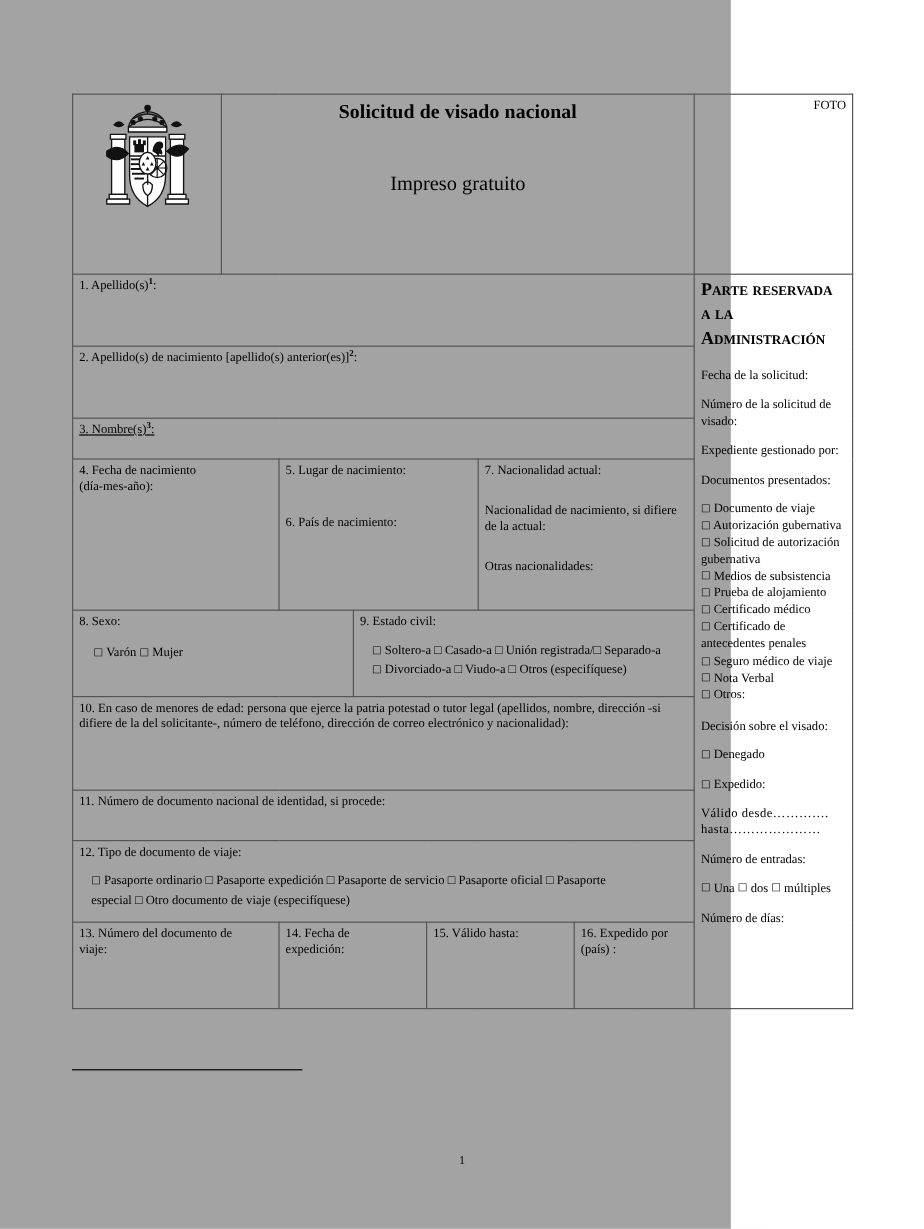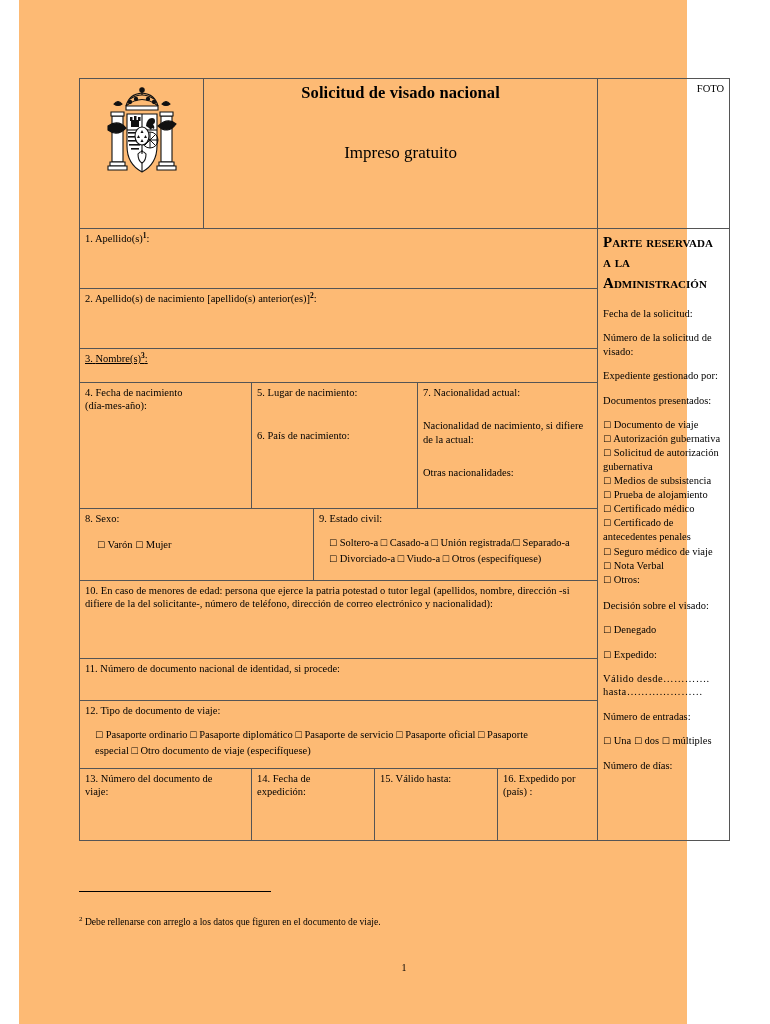--- a/index.html
+++ b/index.html
@@ -12,24 +12,23 @@
     height: 1024px;
     position: relative;
     font-family: "Liberation Serif", "DejaVu Serif", serif;
     color: #000000;
     overflow: hidden;
   }
 
   #page {
     position: absolute;
     left: 0; top: 0;
-    width: 668px;
+    width: 609px;
     height: 1024px;
-    background: #fdba74;
-    margin-left: 19px;
+    background: #a3a3a3;
   }
 
   
   .form-table {
     position: absolute;
     left: 60px;
     top: 78px;
     width: 650px;
     border-collapse: collapse;
     table-layout: fixed;
@@ -360,21 +359,21 @@
     <tr class="r-11">
       <td colspan="8">
         <span class="fld-label">11. Número de documento nacional de identidad, si procede:</span>
       </td>
     </tr>
 
     <tr class="r-12">
       <td colspan="8">
         <span class="fld-label">12. Tipo de documento de viaje:</span>
         <div class="opts-tight">
-          <div><span class="box">□</span> <span>Pasaporte ordinario □ Pasaporte diplomático □ Pasaporte de servicio □ Pasaporte oficial □ Pasaporte</span></div>
+          <div><span class="box">□</span> <span>Pasaporte ordinario □ Pasaporte expedición □ Pasaporte de servicio □ Pasaporte oficial □ Pasaporte</span></div>
           <div><span>especial □ Otro documento de viaje (especifíquese)</span></div>
         </div>
       </td>
     </tr>
 
     <tr class="r-13">
       <td colspan="2">
         <span class="fld-label">13. Número del documento de</span>
         <span class="fld-label">viaje:</span>
       </td>
@@ -388,17 +387,16 @@
       <td colspan="2">
         <span class="fld-label">16. Expedido por (país) :</span>
       </td>
     </tr>
 
   </tbody>
     </table>
 
   <div class="footnote-rule"></div>
   <div class="footnotes">
-    <div class="fn"><sup>2</sup> <span>Debe rellenarse con arreglo a los datos que figuren en el documento de viaje.</span></div>
   </div>
   <div class="page-number">1</div>
 
 </div>
 
 </body></html>

